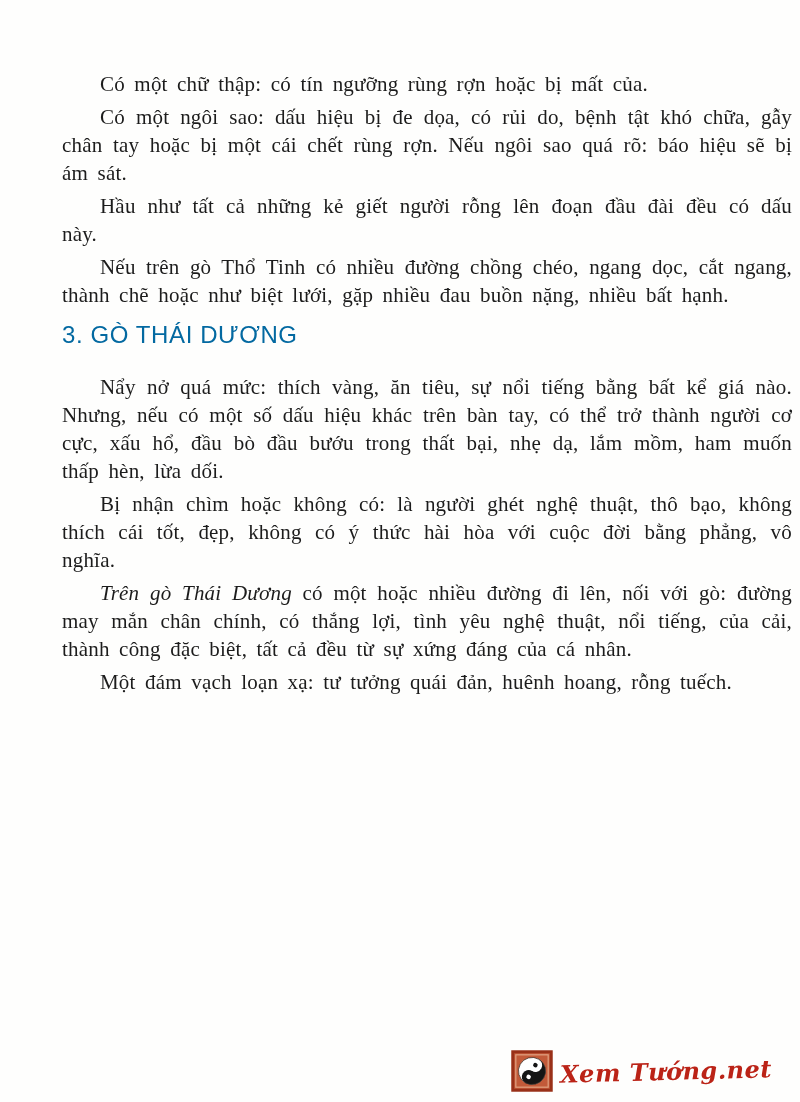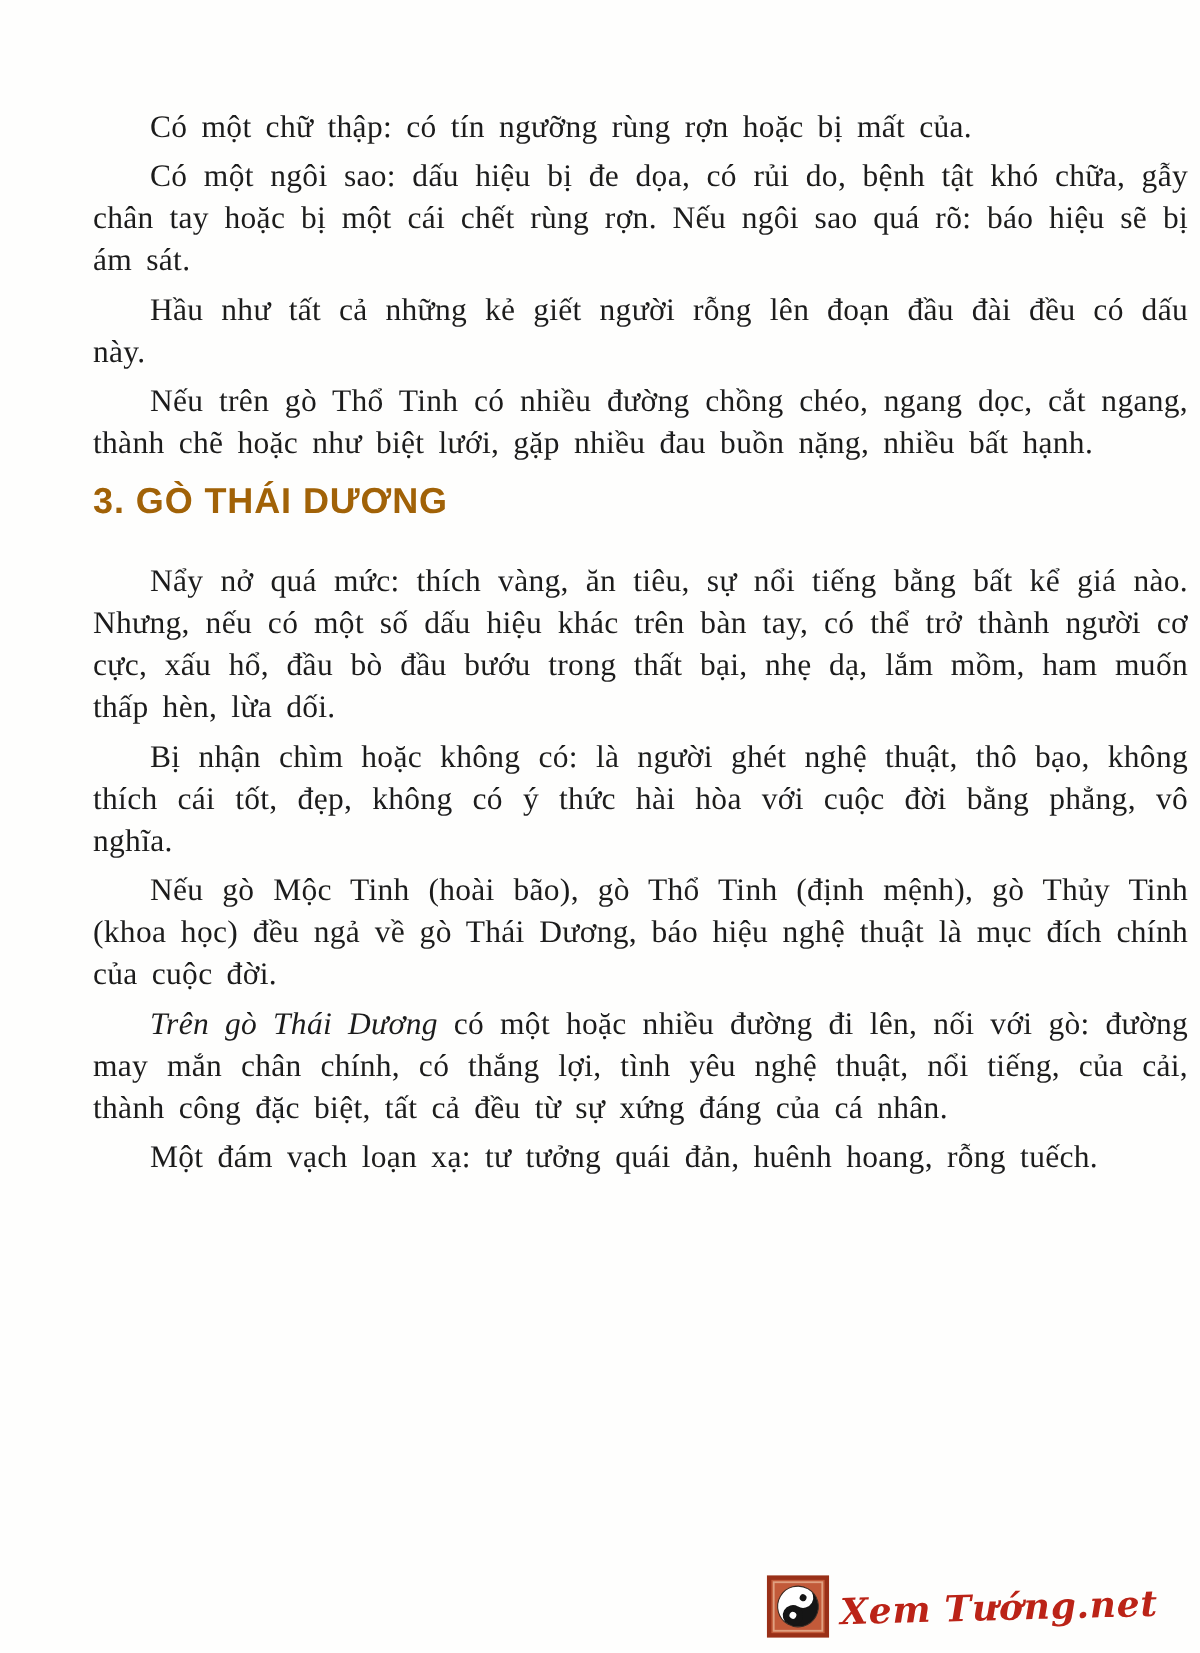--- a/index.html
+++ b/index.html
@@ -24,24 +24,24 @@
     font-size: 21px;
     line-height: 28px;
     text-align: justify;
     text-indent: 38px;
     word-spacing: 4px;
     letter-spacing: 0.2px;
   }
   .para em { }
   .section-heading {
     font-family: "Liberation Sans", sans-serif;
-    font-weight: 700;
+    font-weight: 400;
     font-size: 24px;
     letter-spacing: 0.6px;
-    color: #a16207;
+    color: #0369a1;
     margin: 12px 0 24px 0;
   }
   .watermark {
     position: absolute;
     right: 28px;
     bottom: 10px;
     display: flex;
     align-items: center;
     gap: 7px;
     text-decoration: none;
@@ -71,21 +71,20 @@
 
     <p class="para">Có một chữ thập: có tín ngưỡng rùng rợn hoặc bị mất của.</p>
     <p class="para">Có một ngôi sao: dấu hiệu bị đe dọa, có rủi do, bệnh tật khó chữa, gẫy chân tay hoặc bị một cái chết rùng rợn. Nếu ngôi sao quá rõ: báo hiệu sẽ bị ám sát.</p>
     <p class="para">Hầu như tất cả những kẻ giết người rỗng lên đoạn đầu đài đều có dấu này.</p>
     <p class="para">Nếu trên gò Thổ Tinh có nhiều đường chồng chéo, ngang dọc, cắt ngang, thành chẽ hoặc như biệt lưới, gặp nhiều đau buồn nặng, nhiều bất hạnh.</p>
 
     <h2 class="section-heading">3. GÒ THÁI DƯƠNG</h2>
 
     <p class="para">Nẩy nở quá mức: thích vàng, ăn tiêu, sự nổi tiếng bằng bất kể giá nào. Nhưng, nếu có một số dấu hiệu khác trên bàn tay, có thể trở thành người cơ cực, xấu hổ, đầu bò đầu bướu trong thất bại, nhẹ dạ, lắm mồm, ham muốn thấp hèn, lừa dối.</p>
     <p class="para">Bị nhận chìm hoặc không có: là người ghét nghệ thuật, thô bạo, không thích cái tốt, đẹp, không có ý thức hài hòa với cuộc đời bằng phẳng, vô nghĩa.</p>
-    <p class="para">Nếu gò Mộc Tinh (hoài bão), gò Thổ Tinh (định mệnh), gò Thủy Tinh (khoa học) đều ngả về gò Thái Dương, báo hiệu nghệ thuật là mục đích chính của cuộc đời.</p>
     <p class="para">
       <em>Trên gò Thái Dương</em><span> có một hoặc nhiều đường đi lên, nối với gò: đường may mắn chân chính, có thắng lợi, tình yêu nghệ thuật, nổi tiếng, của cải, thành công đặc biệt, tất cả đều từ sự xứng đáng của cá nhân.</span>
     </p>
     <p class="para">Một đám vạch loạn xạ: tư tưởng quái đản, huênh hoang, rỗng tuếch.</p>
 
   </div>
 
   <a class="watermark">
     <svg class="watermark-icon" viewBox="-24 -24 48 48" xmlns="http://www.w3.org/2000/svg">
       <rect x="-22" y="-22" width="44" height="44" fill="#c25a39" stroke="#993018" stroke-width="3.4"></rect>

